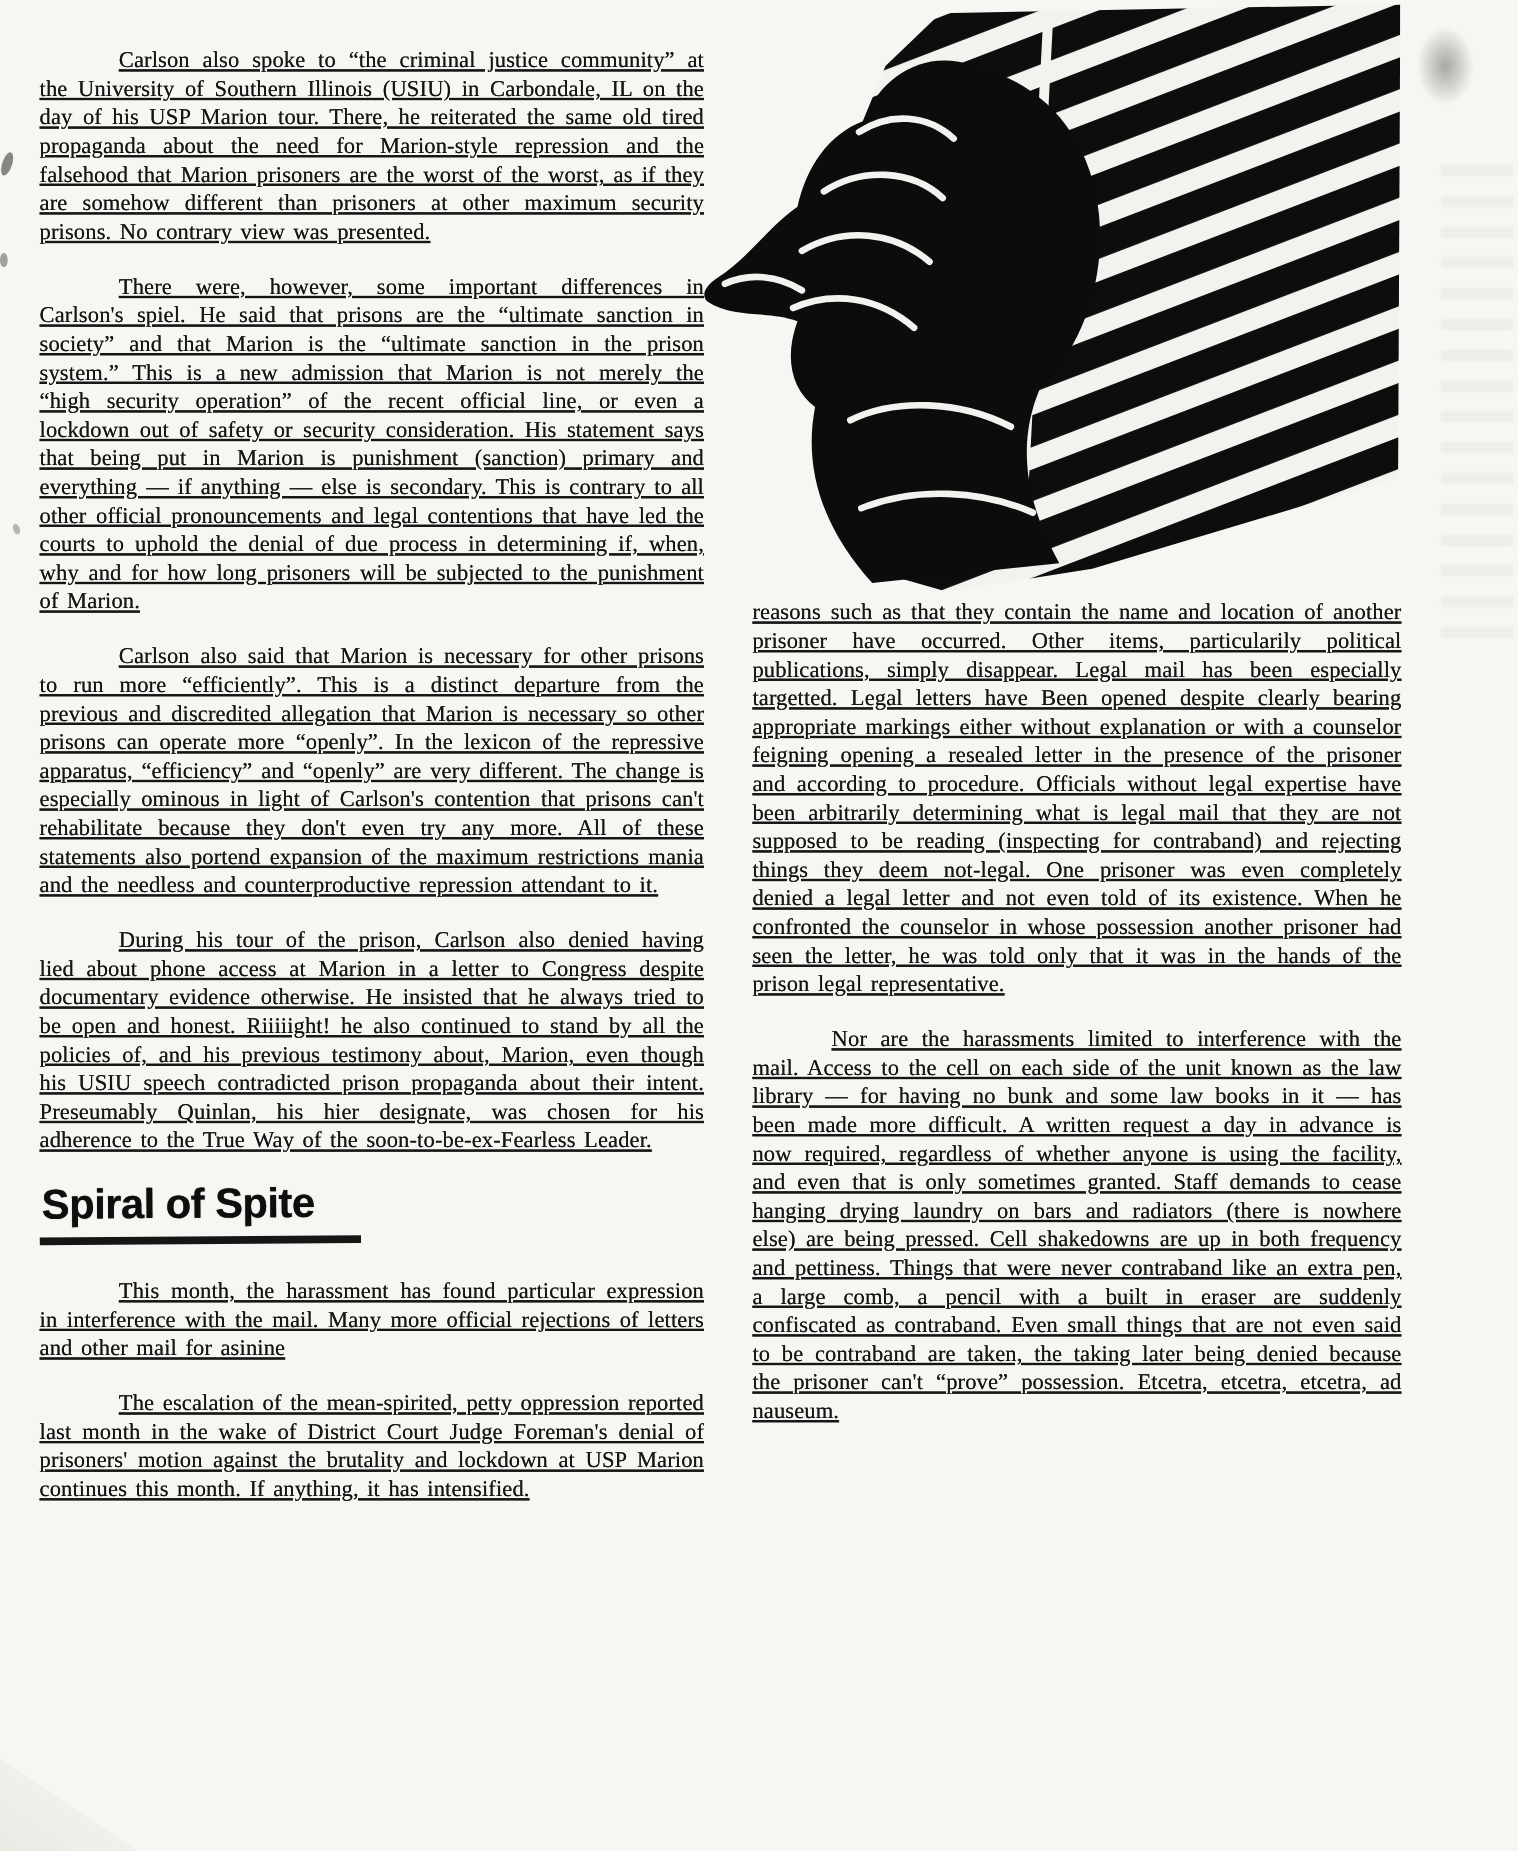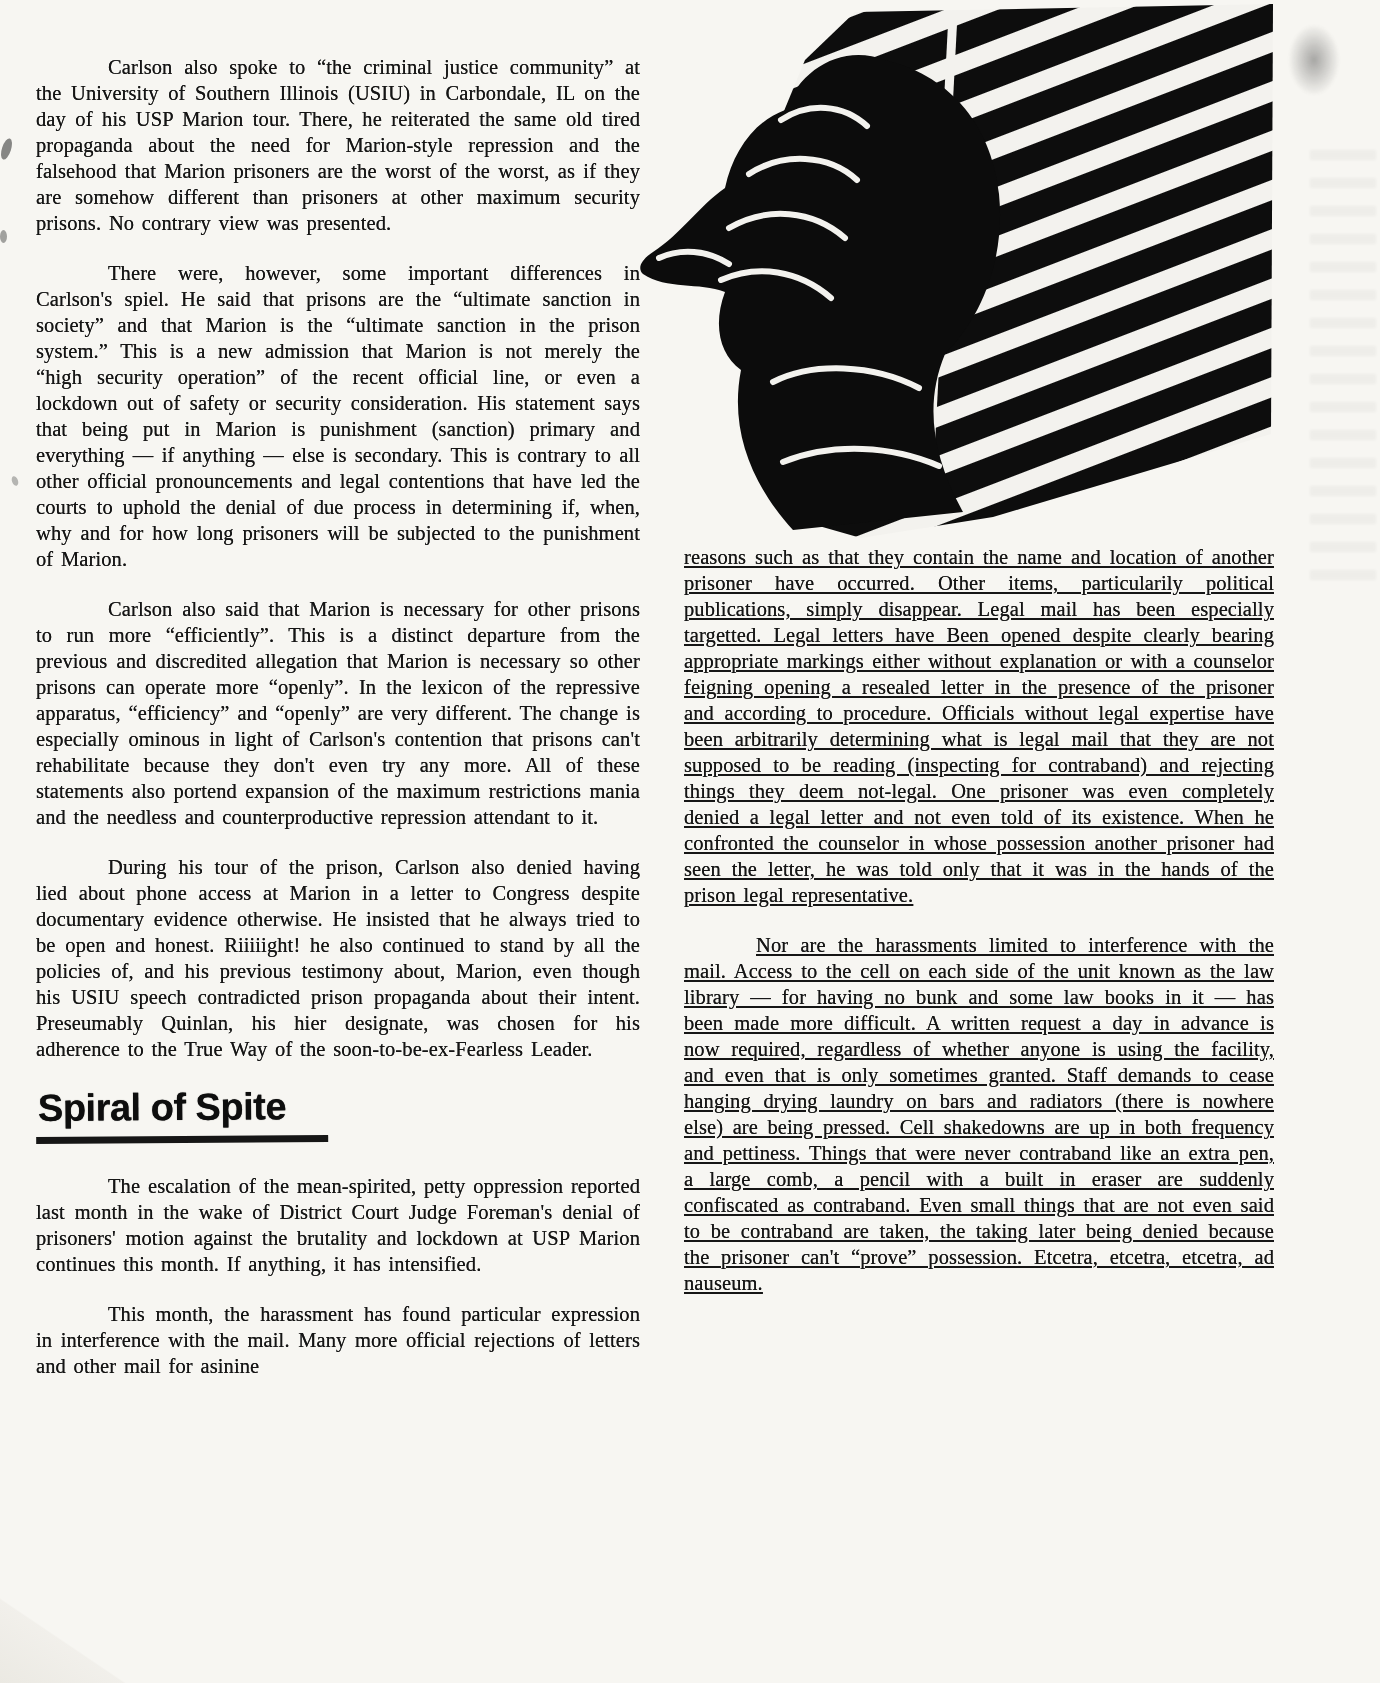--- a/index.html
+++ b/index.html
@@ -8,21 +8,21 @@
     background: #f7f6f2;
     overflow: hidden;
   }
   .page {
     position: relative;
     width: 1380px; height: 1683px;
     font-family: "Liberation Serif", serif;
     color: #151515;
   }
   .col-left {
-    position: absolute; left: 36px; top: 54px; width: 604px;
+    position: absolute; left: 36px; top: 42px; width: 604px; text-decoration: underline;
   }
   .col-right {
     position: absolute; left: 684px; top: 544px; width: 590px; text-decoration: underline;
   }
   .body-para {
     margin: 0 0 24px 0;
     font-size: 20.5px;
     line-height: 26px;
     text-align: justify;
     text-indent: 72px;
@@ -82,22 +82,22 @@
     <div>
         <p class="body-para">Carlson also spoke to “the criminal justice community” at the University of Southern Illinois (USIU) in Carbondale, IL on the day of his USP Marion tour. There, he reiterated the same old tired propaganda about the need for Marion-style repression and the falsehood that Marion prisoners are the worst of the worst, as if they are somehow different than prisoners at other maximum security prisons. No contrary view was presented.</p>
         <p class="body-para">There were, however, some important differences in Carlson's spiel. He said that prisons are the “ultimate sanction in society” and that Marion is the “ultimate sanction in the prison system.” This is a new admission that Marion is not merely the “high security operation” of the recent official line, or even a lockdown out of safety or security consideration. His statement says that being put in Marion is punishment (sanction) primary and everything — if anything — else is secondary. This is contrary to all other official pronouncements and legal contentions that have led the courts to uphold the denial of due process in determining if, when, why and for how long prisoners will be subjected to the punishment of Marion.</p>
         <p class="body-para">Carlson also said that Marion is necessary for other prisons to run more “efficiently”. This is a distinct departure from the previous and discredited allegation that Marion is necessary so other prisons can operate more “openly”. In the lexicon of the repressive apparatus, “efficiency” and “openly” are very different. The change is especially ominous in light of Carlson's contention that prisons can't rehabilitate because they don't even try any more. All of these statements also portend expansion of the maximum restrictions mania and the needless and counterproductive repression attendant to it.</p>
         <p class="body-para">During his tour of the prison, Carlson also denied having lied about phone access at Marion in a letter to Congress despite documentary evidence otherwise. He insisted that he always tried to be open and honest. Riiiiight! he also continued to stand by all the policies of, and his previous testimony about, Marion, even though his USIU speech contradicted prison propaganda about their intent. Preseumably Quinlan, his hier designate, was chosen for his adherence to the True Way of the soon-to-be-ex-Fearless Leader.</p>
       </div>
     <div class="heading-wrap">
       <h2 class="section-heading">Spiral of Spite</h2>
     </div>
     <div>
+        <p class="body-para">This month, the harassment has found particular expression in interference with the mail. Many more official rejections of letters and other mail for asinine</p>
         <p class="body-para">The escalation of the mean-spirited, petty oppression reported last month in the wake of District Court Judge Foreman's denial of prisoners' motion against the brutality and lockdown at USP Marion continues this month. If anything, it has intensified.</p>
-        <p class="body-para">This month, the harassment has found particular expression in interference with the mail. Many more official rejections of letters and other mail for asinine</p>
       </div>
   </div>
 
   <div class="illustration">
     <svg width="647" height="536" viewBox="0 0 647 536" xmlns="http://www.w3.org/2000/svg">
       <defs>
         <clipPath id="blindClip">
           <polygon points="222,10 640,2 638,432 360,515 228,536 158,516 118,330 130,160 172,58"></polygon>
         </clipPath>
         <pattern id="stripes" patternUnits="userSpaceOnUse" width="46" height="46" patternTransform="rotate(-21)">

